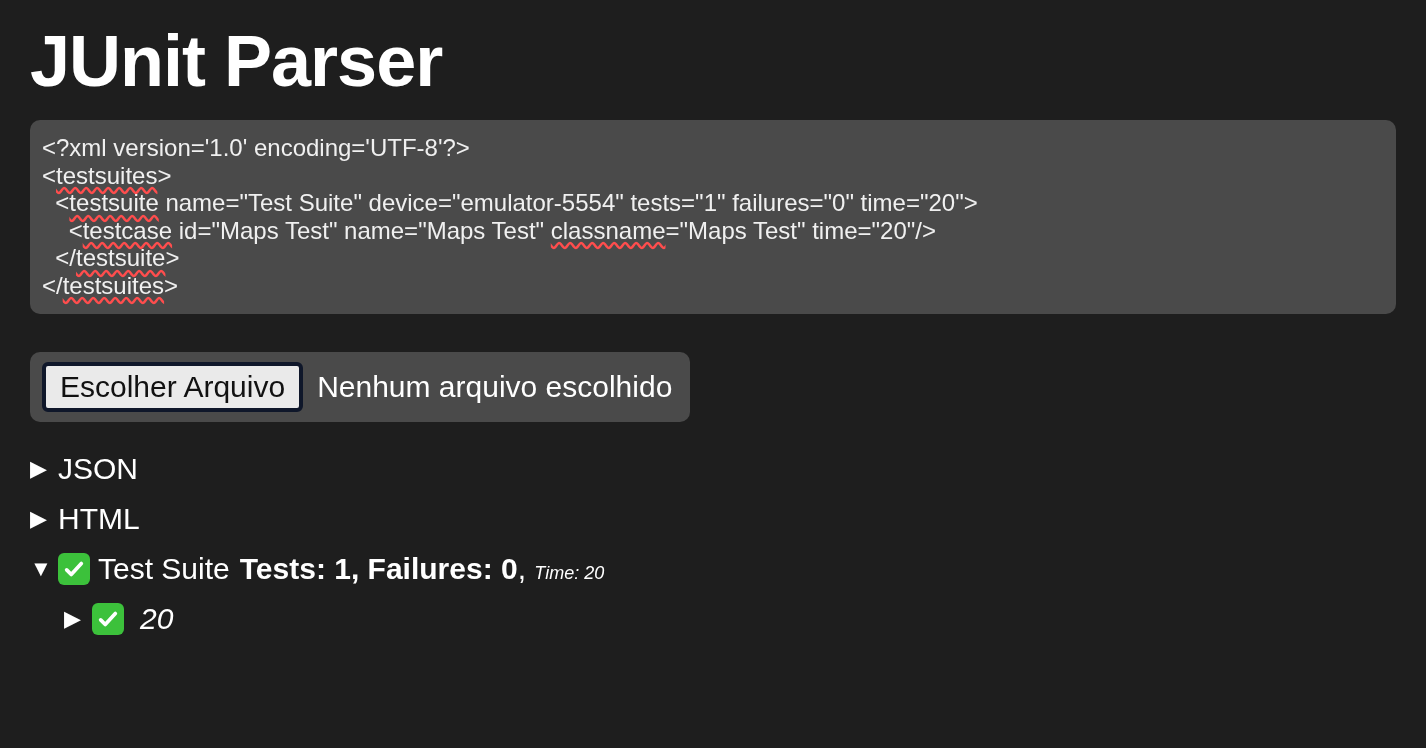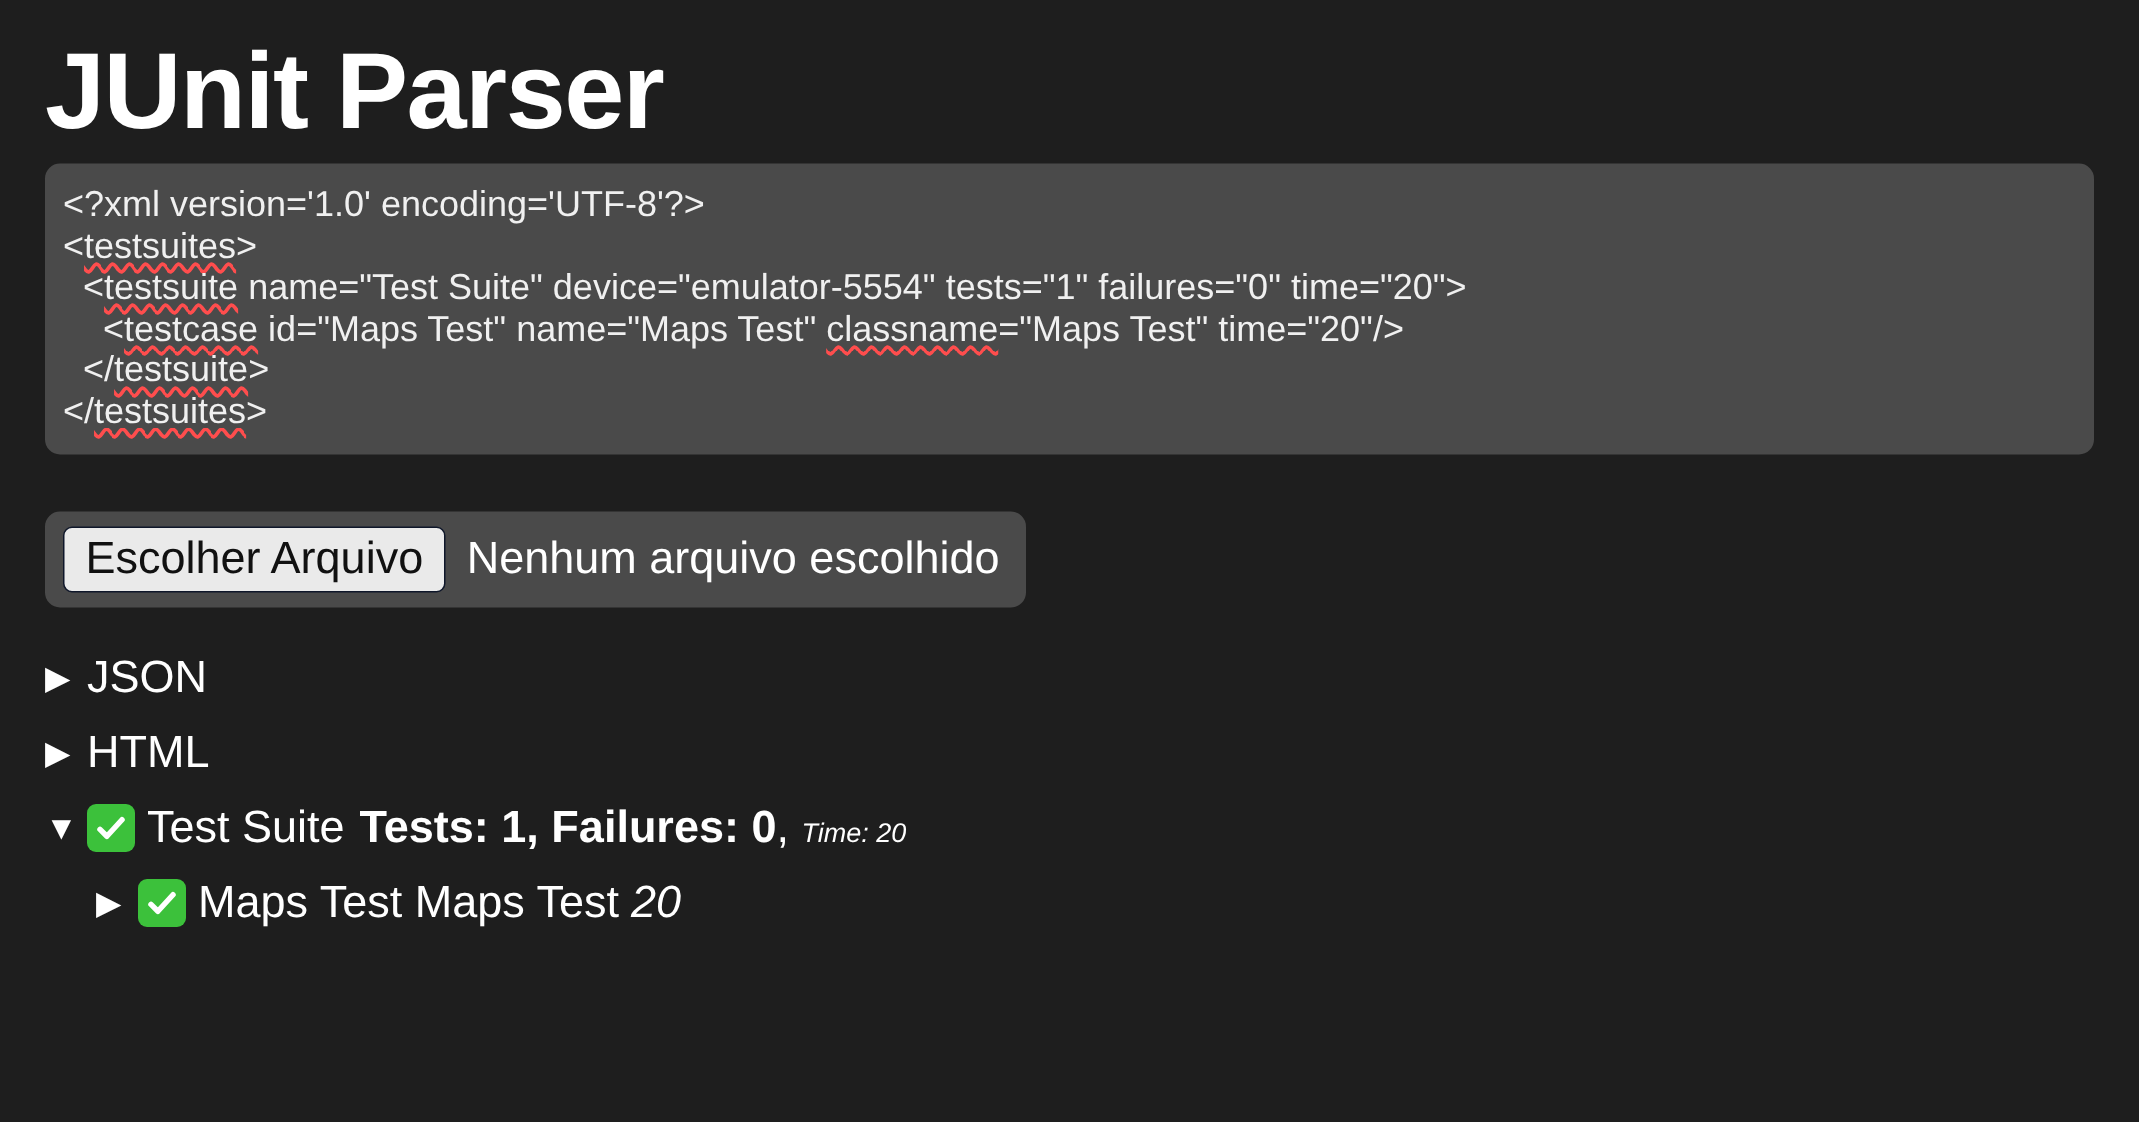--- a/index.html
+++ b/index.html
@@ -12,21 +12,21 @@
     color: #ffffff;
     font-family: -apple-system, BlinkMacSystemFont, "Segoe UI", Helvetica, Arial, sans-serif;
     padding: 20px 30px;
     width: 1426px;
     height: 748px;
   }
   h1 {
     font-size: 72px;
     font-weight: 800;
     letter-spacing: -1px;
-    margin-bottom: 7px;
+    margin-bottom: 18px;
   }
   .xml-box {
     background: #4a4a4a;
     border-radius: 10px;
     padding: 14px 12px;
     margin-bottom: 38px;
     font-family: -apple-system, BlinkMacSystemFont, "Segoe UI", Helvetica, Arial, sans-serif;
     font-size: 24px;
     line-height: 1.15;
     white-space: pre;
@@ -41,21 +41,21 @@
     display: inline-flex;
     align-items: center;
     background: #4a4a4a;
     border-radius: 10px;
     padding: 10px 18px 10px 12px;
     margin-bottom: 30px;
   }
   .file-button {
     background: #eaeaea;
     color: #111;
-    border: 1px solid #0f172a;
+    border: 4px solid #0f172a;
     border-radius: 6px;
     padding: 4px 14px;
     font-size: 30px;
     font-weight: 400;
     margin-right: 14px;
     cursor: pointer;
     font-family: inherit;
   }
   .file-status {
     font-size: 30px;
@@ -163,20 +163,19 @@
     </span>
   </div>
 
   <div class="tree-row indent-1">
     <span class="tree-arrow">▶</span>
     <span class="checkmark">
       <svg viewBox="0 0 24 24">
           <polyline points="4,13 9,18 20,6"></polyline>
         </svg>
     </span>
-    <span class="tree-label">Maps Test Maps Test</span>
     <span class="case-time">20</span>
   </div>
 
 </div>
 
 
 
 
 </body></html>

